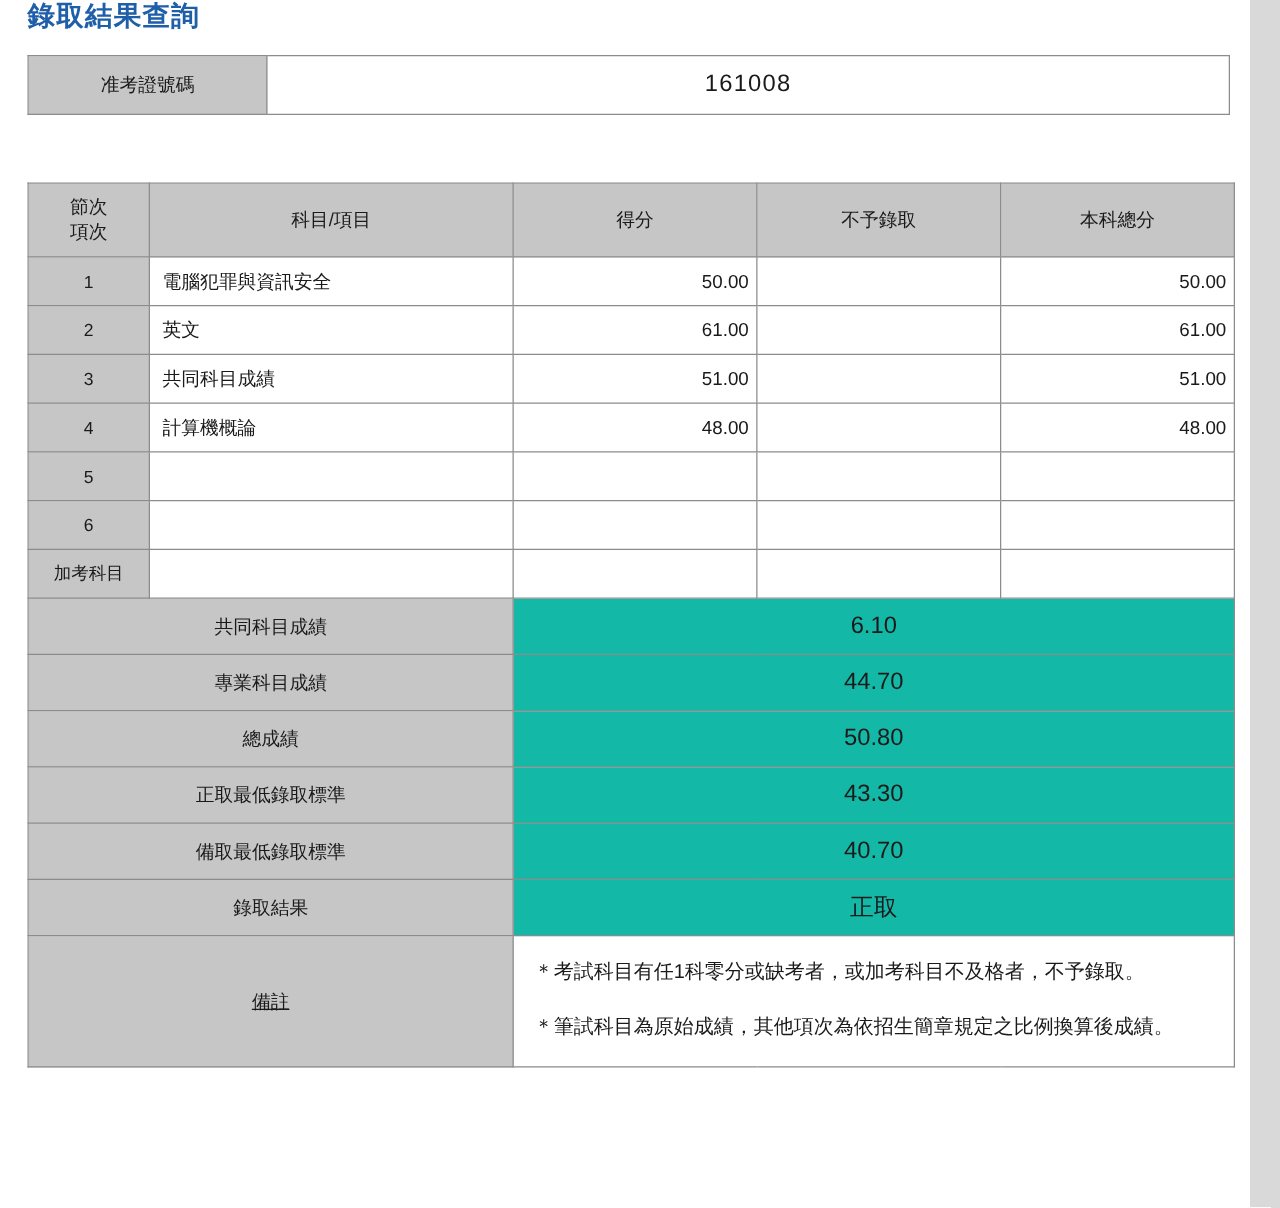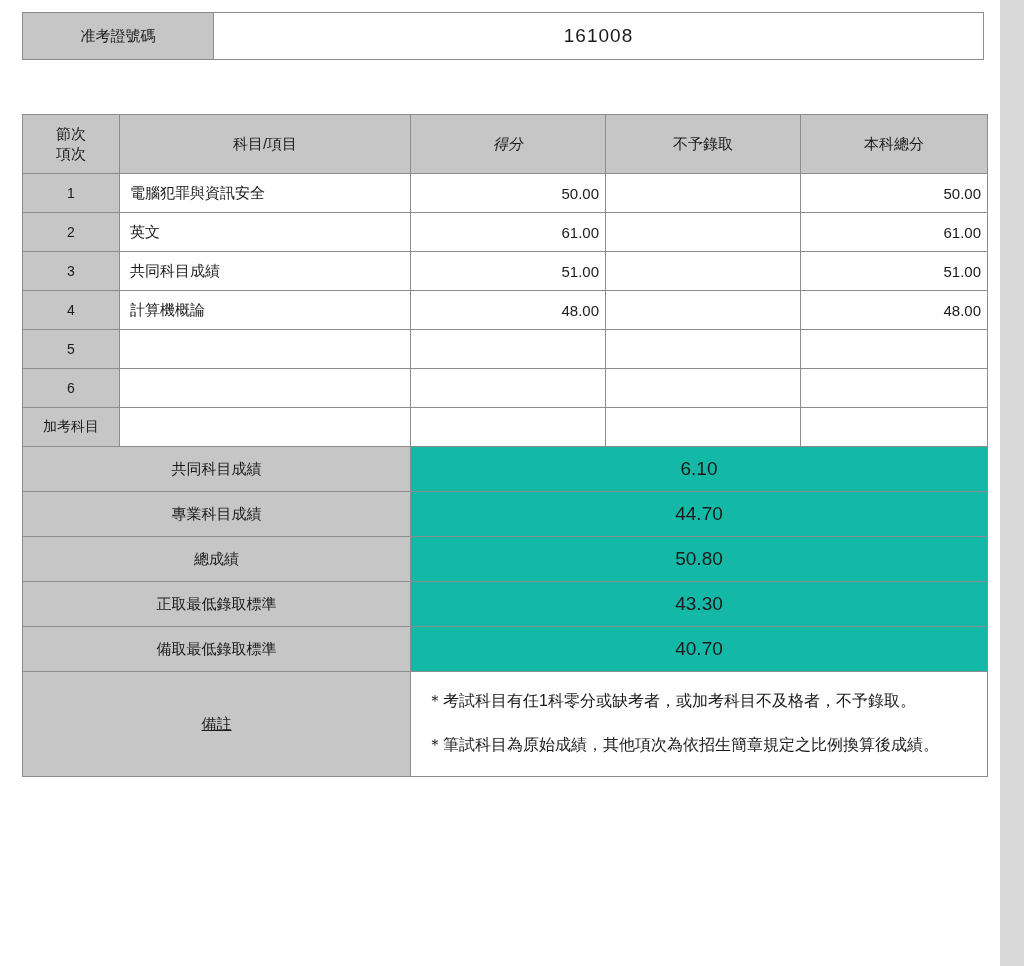--- a/index.html
+++ b/index.html
@@ -81,21 +81,21 @@
     width: 962px;
   }
   .score-table .hdr td {
     background: #c6c6c6;
     text-align: center;
     height: 58px;
     font-size: 15px;
   }
   .hdr .c1 { width: 96px; line-height: 20px; }
   .hdr .c2 { width: 290px; }
-  .hdr .c3 { width: 194px; font-style: italic; }
+  .hdr .c3 { width: 194px; }
   .hdr .c4 { width: 194px; }
   .hdr .c5 { width: 186px; }
 
   .score-table tbody tr.row td {
     height: 38px;
     background: #ffffff;
   }
   td.idx {
     background: #c6c6c6 !important;
     text-align: center;
@@ -150,20 +150,21 @@
     color: #1a1a1a;
   }
   .remark-body p:last-child { margin-bottom: 0; }
 </style>
 </head>
 <body>
 
 <div id="page">
   <div class="page-body">
 
+    <div class="title">錄取結果查詢</div>
 
     <table class="id-table">
       <tbody>
         <tr>
           <td class="id-label">准考證號碼</td>
           <td class="id-value">161008</td>
         </tr>
       </tbody>
     </table>
 
@@ -243,20 +244,24 @@
           <td class="sum-value" colspan="3">50.80</td>
         </tr>
         <tr>
           <td class="sum-label" colspan="2">正取最低錄取標準</td>
           <td class="sum-value" colspan="3">43.30</td>
         </tr>
         <tr>
           <td class="sum-label" colspan="2">備取最低錄取標準</td>
           <td class="sum-value" colspan="3">40.70</td>
         </tr>
+        <tr>
+          <td class="sum-label" colspan="2">錄取結果</td>
+          <td class="sum-value result-value" colspan="3">正取</td>
+        </tr>
 
         <tr>
           <td class="remark-label" colspan="2">備註</td>
           <td class="remark-body" colspan="3">
             <p>＊考試科目有任1科零分或缺考者，或加考科目不及格者，不予錄取。</p>
             <p>＊筆試科目為原始成績，其他項次為依招生簡章規定之比例換算後成績。</p>
           </td>
         </tr>
       </tbody>
     </table>

